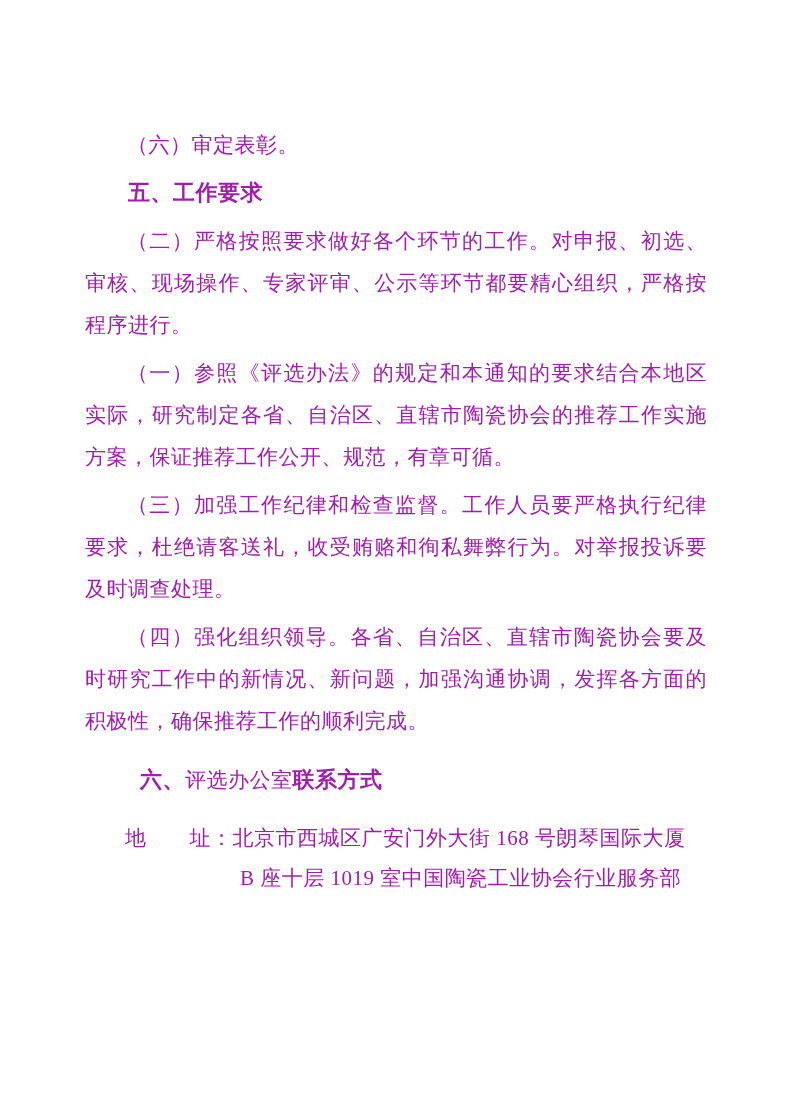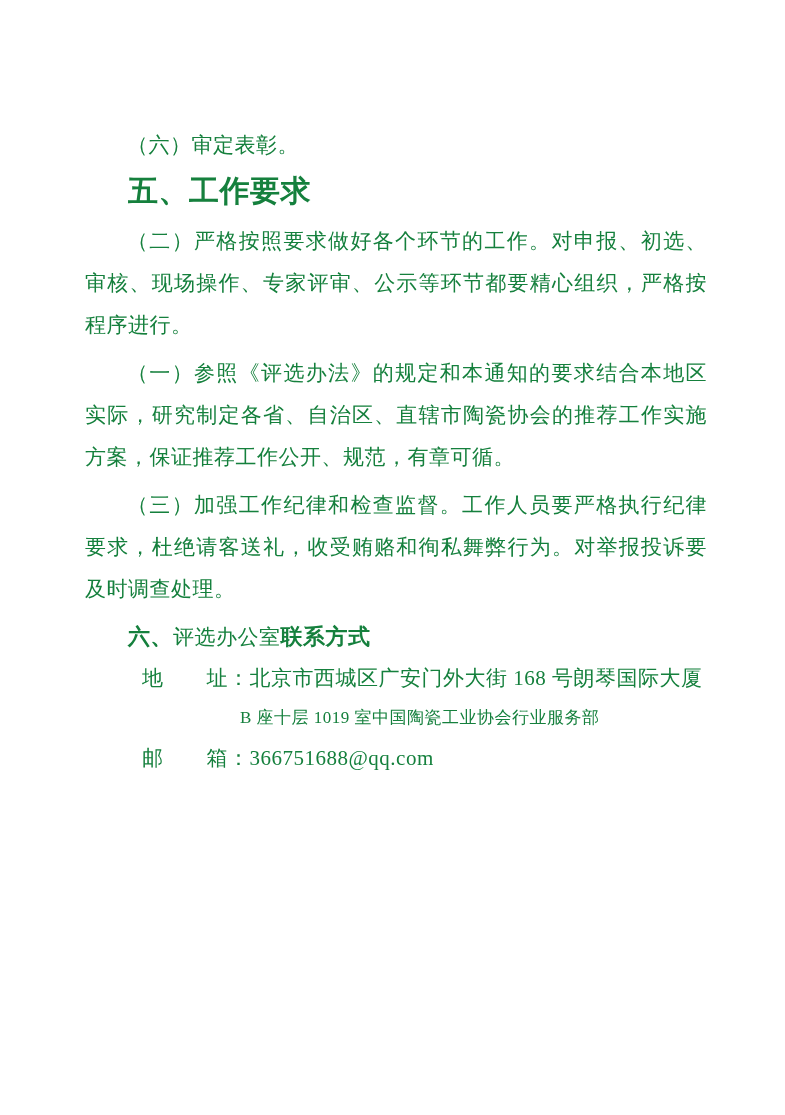--- a/index.html
+++ b/index.html
@@ -8,66 +8,66 @@
     background: #ffffff;
   }
   .page {
     position: relative;
     width: 785px;
     height: 1115px;
     margin: 0 auto;
     background: #ffffff;
     box-sizing: border-box;
     padding: 124px 78px 0 85px;
-    color: #15803d;
+    color: #a21caf;
     font-family: "Liberation Serif", "DejaVu Serif", serif;
     overflow: hidden;
   }
   .para {
     font-size: 21px;
     line-height: 42px;
     letter-spacing: 0.5px;
     text-indent: 2em;
     text-align: justify;
     margin: 0 0 6px 0;
   }
   .heading {
-    font-family: Liberation Mono, monospace;
+    font-family: Liberation Sans, sans-serif;
     font-weight: 700;
-    font-size: 30px;
+    font-size: 22px;
     line-height: 42px;
     letter-spacing: 0.5px;
     margin: 0 0 6px 0;
     padding-left: 43px;
   }
   .heading-mixed {
     font-size: 21px;
-    line-height: 42px;
+    line-height: 52px;
     letter-spacing: 0.5px;
-    margin: 0;
+    margin: 12px;
     padding-left: 43px;
   }
   .bold-sans {
     font-family: "Liberation Sans", "DejaVu Sans", sans-serif;
     font-weight: 700;
     font-size: 22px;
   }
   .regular-serif {
     font-family: "Liberation Serif", "DejaVu Serif", serif;
     font-weight: 400;
   }
   .contact-line {
     font-size: 21px;
     line-height: 40px;
     letter-spacing: 0.5px;
-    margin: 0 0 0 57px;
+    margin: 0 0 0 40px;
     white-space: nowrap;
   }
   .contact-cont {
-    font-size: 17px;
+    font-size: 21px;
     line-height: 40px;
     letter-spacing: 0.5px;
     margin: 0 0 0 155px;
     white-space: nowrap;
   }
   .label, .value { display: inline; }
 </style>
 </head>
 <body>
 
@@ -77,28 +77,26 @@
 
 
   <h3 class="heading">五、工作要求</h3>
 
   <p class="para">（二）严格按照要求做好各个环节的工作。对申报、初选、审核、现场操作、专家评审、公示等环节都要精心组织，严格按程序进行。</p>
 
   <p class="para">（一）参照《评选办法》的规定和本通知的要求结合本地区实际，研究制定各省、自治区、直辖市陶瓷协会的推荐工作实施方案，保证推荐工作公开、规范，有章可循。</p>
 
   <p class="para">（三）加强工作纪律和检查监督。工作人员要严格执行纪律要求，杜绝请客送礼，收受贿赂和徇私舞弊行为。对举报投诉要及时调查处理。</p>
 
+  <p class="para">（四）强化组织领导。各省、自治区、直辖市陶瓷协会要及时研究工作中的新情况、新问题，加强沟通协调，发挥各方面的积极性，确保推荐工作的顺利完成。</p>
 
   <h3 class="heading-mixed">
     <span class="bold-sans">六、</span><span class="regular-serif">评选办公室</span><span class="bold-sans">联系方式</span>
   </h3>
 
   <div class="contact-line">
     <span class="label">地　　址：</span><span class="value">北京市西城区广安门外大街 168 号朗琴国际大厦</span>
   </div>
 
   <div class="contact-cont">B 座十层 1019 室中国陶瓷工业协会行业服务部</div>
 
-  <div class="contact-line">
-    <span class="label">邮　　箱：</span><span class="value">366751688@qq.com</span>
-  </div>
 
 </div>
 
 </body></html>

